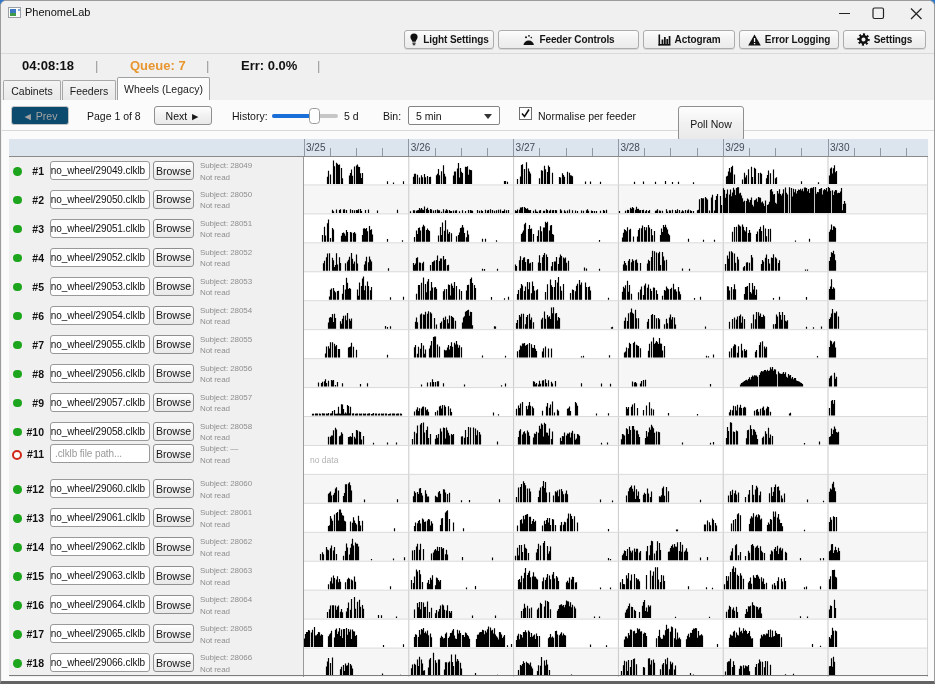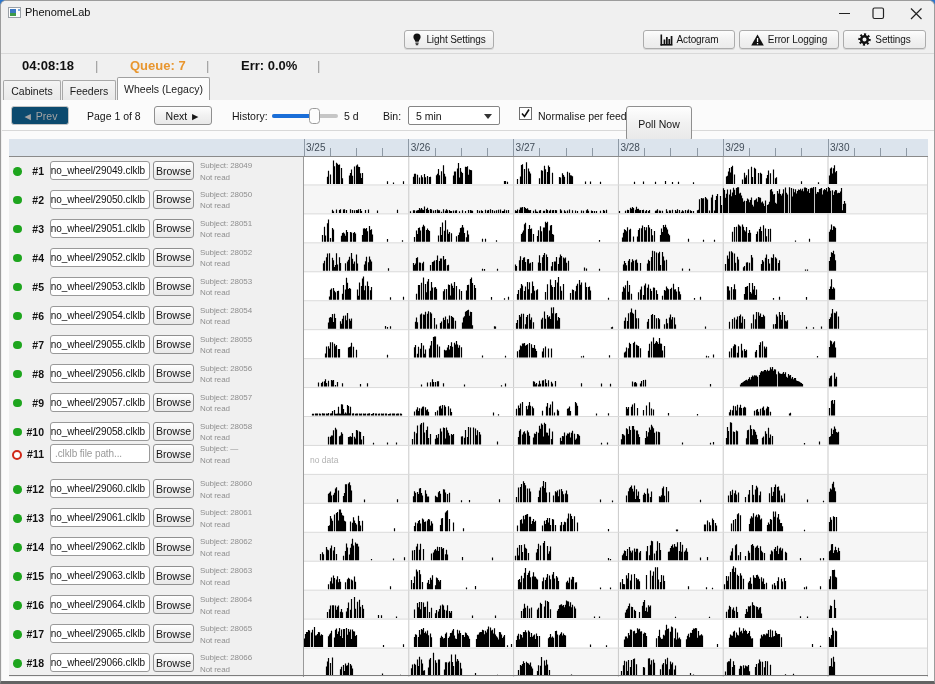--- a/index.html
+++ b/index.html
@@ -13,21 +13,21 @@
 #appicon i1 { position:absolute; left:1px; top:1px; width:6px; height:4px; background:#3a77c2; display:block; }
 #appicon i2 { position:absolute; left:1px; top:5px; width:6px; height:3px; background:#3f9b47; display:block; }
 #appicon i3 { position:absolute; left:8.5px; top:1px; width:2px; height:2px; background:#7aa7d8; display:block; }
 #apptitle { position:absolute; left:24px; top:5px; font-size:11px; color:#101010; }
 
 #statusbar { position:absolute; left:0; top:52px; width:100%; height:24px; border-top:1px solid #d9d9d9; font-size:13px; color:#111; }
 #statusbar span { position:absolute; top:3.5px; }
 .sep { color:#9a9a9a; font-weight:400; }
 
 .tbtn { position:absolute; top:29px; height:19px; background:linear-gradient(#fdfdfd,#f2f2f2 45%,#ebebeb);
-  border:1px solid #acacac; border-radius:3px; font-size:10px; font-weight:400; color:#151515;
+  border:1px solid #acacac; border-radius:3px; font-size:10px; font-weight:700; color:#151515;
   display:flex; align-items:center; justify-content:center; letter-spacing:-0.1px; box-shadow:0 1px 0 #d8d8d8;}
 .tbtn svg { margin-right:4px; }
 
 .tab { position:absolute; font-size:10.5px; color:#1a1a1a; text-align:center; }
 .tab.inactive { top:79px; height:20px; background:linear-gradient(#f4f4f4,#e9e9e9); border:1px solid #a8a8a8; border-bottom:none; border-radius:2px 2px 0 0; padding-top:4px; }
 .tab.active { top:76px; height:23px; background:#fcfcfc; border:1px solid #a0a0a0; border-bottom:none; border-radius:2px 2px 0 0; padding-top:5px; z-index:3; }
 
 #page { position:absolute; left:1px; top:99px; width:933px; height:584px; background:#fbfbfb; }
 #ctrl { position:absolute; left:0; top:0; width:100%; height:31px; border-bottom:1px solid #d8d8d8; }
 .btn { background:linear-gradient(#fefefe,#f1f1f1 50%,#e9e9e9); border:1px solid #8f8f8f; border-radius:3px;
@@ -65,20 +65,28 @@
     </svg>
   </div>
 
   <div class="tbtn" style="left:403px;width:90px">
     <svg width="10" height="13" viewBox="0 0 10 13">
         <path d="M5 0.5a3.6 3.6 0 0 1 3.6 3.6c0 1.6-1 2.4-1.5 3.3-.3.5-.4.9-.4 1.4H3.3c0-.5-.1-.9-.4-1.4C2.4 6.5 1.4 5.7 1.4 4.1A3.6 3.6 0 0 1 5 .5z" fill="#111"></path>
         <rect x="3.4" y="9.6" width="3.2" height="1.1" fill="#111"></rect>
         <rect x="3.8" y="11.2" width="2.4" height="1" fill="#111"></rect>
       </svg>
     Light Settings</div>
+  <div class="tbtn" style="left:497px;width:141px">
+    <svg width="13" height="12" viewBox="0 0 13 12">
+        <path d="M1.5 11 A5.2 4.4 0 0 1 11.9 11 Z" fill="#111"></path>
+        <circle cx="4" cy="3.2" r="1" fill="#111"></circle>
+        <circle cx="7" cy="1.8" r="0.9" fill="#111"></circle>
+        <circle cx="9.3" cy="3.6" r="0.8" fill="#111"></circle>
+      </svg>
+    Feeder Controls</div>
   <div class="tbtn" style="left:642px;width:92px">
     <svg width="13" height="12" viewBox="0 0 13 12">
         <rect x="0.5" y="0.5" width="1.6" height="11" fill="#111"></rect>
         <rect x="0.5" y="10" width="12" height="1.6" fill="#111"></rect>
         <rect x="3.6" y="5.5" width="1.7" height="4.5" fill="#111"></rect>
         <rect x="6" y="3" width="1.7" height="7" fill="#111"></rect>
         <rect x="8.4" y="5" width="1.7" height="5" fill="#111"></rect>
         <rect x="10.7" y="2" width="1.7" height="8" fill="#111"></rect>
       </svg>
     Actogram</div>
@@ -126,21 +134,21 @@
         <svg class="abs" style="right:7px;top:7px" width="8" height="5">
             <path d="M0 0h8l-4 5z" fill="#333"></path>
           </svg>
       </span>
       <span class="abs" style="left:517px;top:7px;width:13px;height:13px;background:#fff;border:1px solid #6e6e6e;">
         <svg width="11" height="11" style="position:absolute;left:0px;top:0px">
             <path d="M2 5.5 L4.5 8.5 L9 1.5" stroke="#111" stroke-width="1.6" fill="none"></path>
           </svg>
       </span>
       <span class="clabel" style="left:536px">Normalise per feeder</span>
-      <span class="btn abs" style="left:624px;top:6px;width:66px;height:35px">Poll Now</span>
+      <span class="btn abs" style="left:676px;top:6px;width:66px;height:35px">Poll Now</span>
     </div>
   </div>
 
   <div class="abs" style="left:8px;top:138px;width:919px;height:538px;background:#f0f0f0;border-top:1px solid #c3cbd4"></div>
   <div class="abs" style="left:303px;top:155px;width:624px;height:521px;background:#ffffff;overflow:hidden"><svg width="627" height="521" viewBox="0 0 627 521">
         <rect x="0" y="28.94" width="627" height="28.94" fill="#f6f6f6"></rect>
         <rect x="0" y="86.83" width="627" height="28.94" fill="#f6f6f6"></rect>
         <rect x="0" y="144.72" width="627" height="28.94" fill="#f6f6f6"></rect>
         <rect x="0" y="202.61" width="627" height="28.94" fill="#f6f6f6"></rect>
         <rect x="0" y="260.50" width="627" height="28.94" fill="#f6f6f6"></rect>

